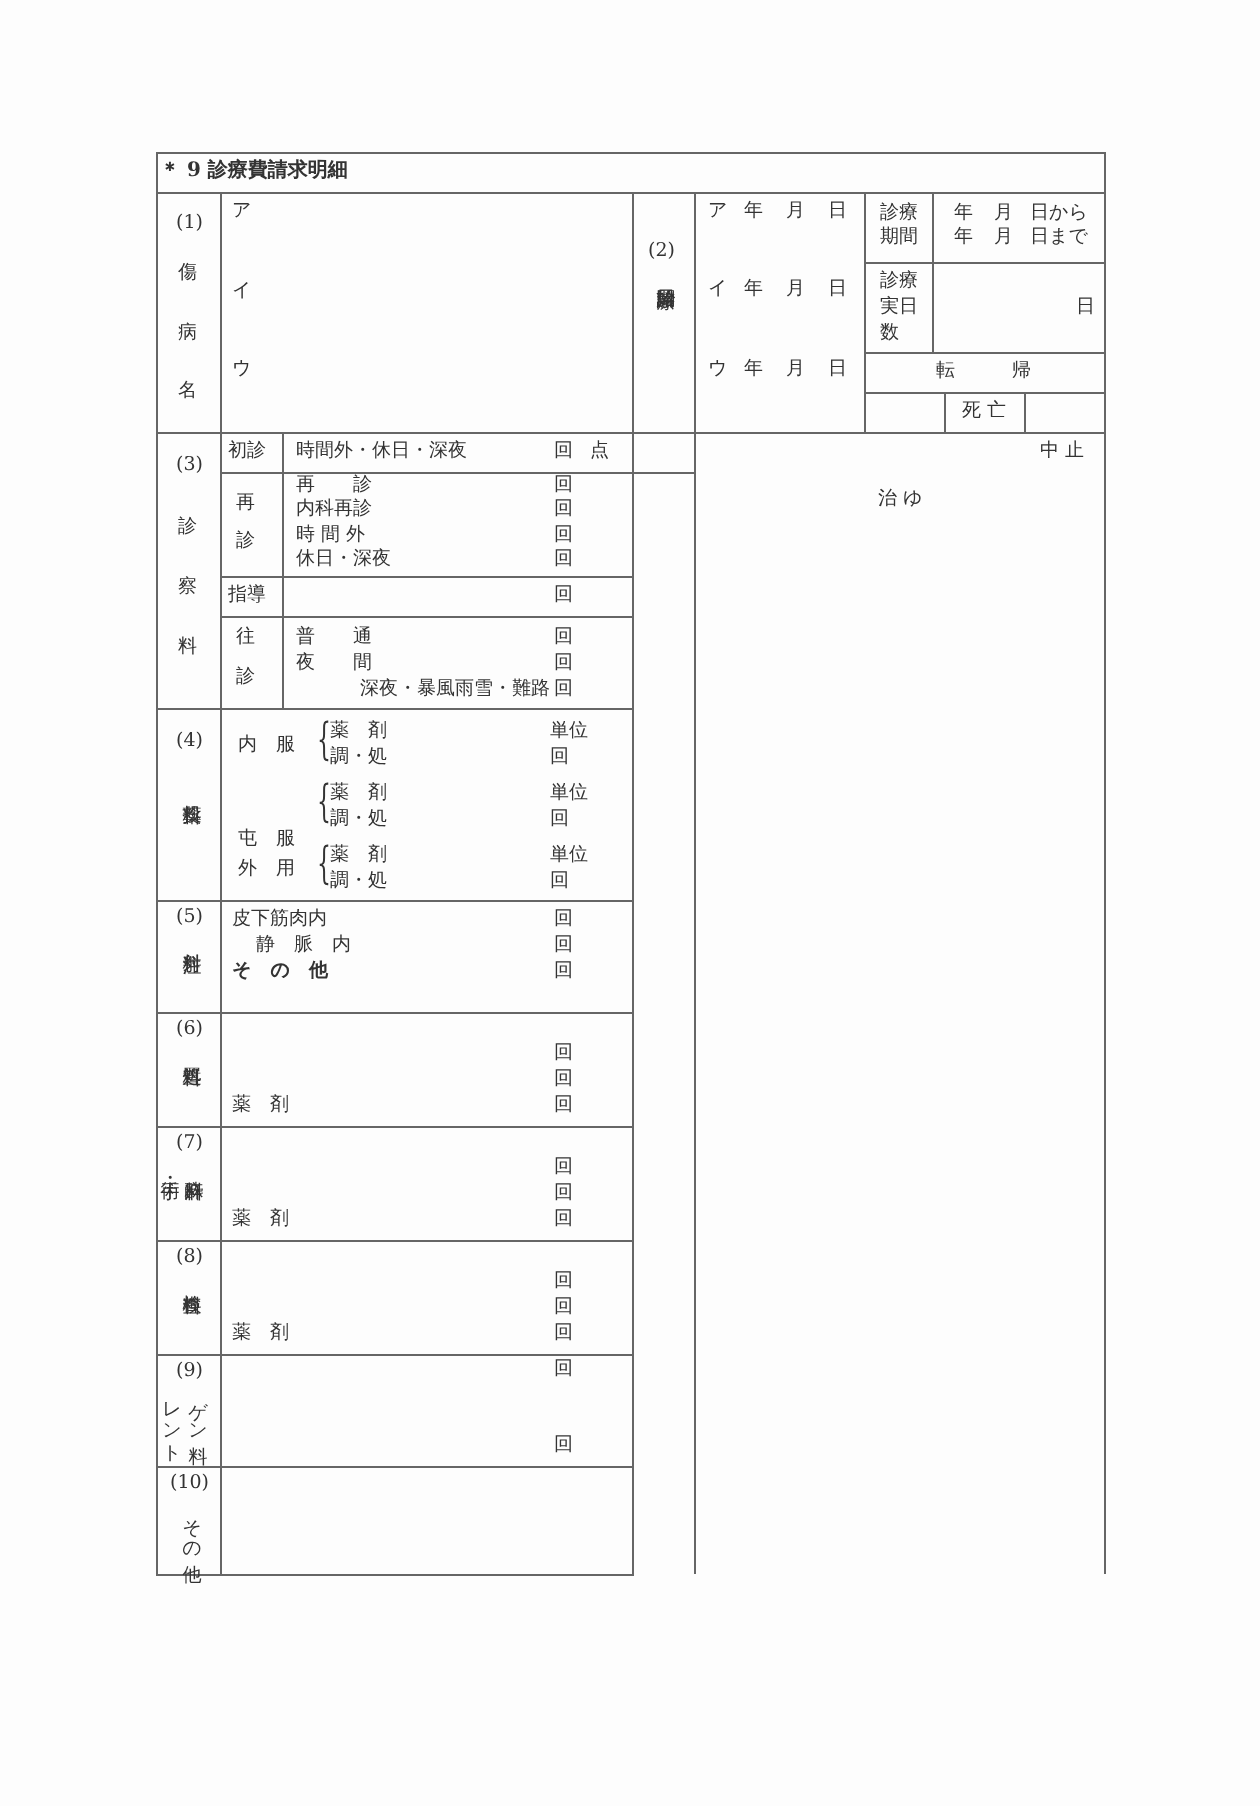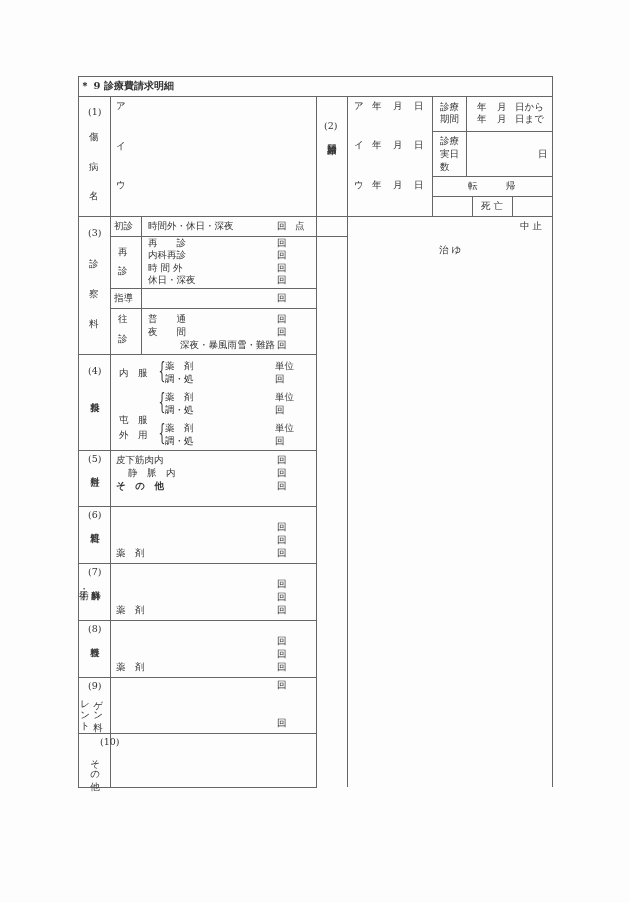--- a/index.html
+++ b/index.html
@@ -214,14 +214,14 @@
 <span class="t" style="left:277px;top:648px;">回</span>
 <span class="t" style="left:277px;top:661px;">回</span>
 <span class="t" style="left:116px;top:661px;">薬　剤</span>
 
 <span class="t" style="left:88px;top:680px;">(9)</span>
 <span class="t vert" style="left:92px;top:694px;">ゲン料</span>
 <span class="t vert" style="left:79px;top:694px;">レント</span>
 <span class="t" style="left:277px;top:679px;">回</span>
 <span class="t" style="left:277px;top:717px;">回</span>
 
-<span class="t" style="left:85px;top:736px;margin-left:15px;">(10)</span>
+<span class="t" style="left:85px;top:736px;">(10)</span>
 <span class="t vert" style="left:89px;top:753px;">その他</span>
 
 </body></html>

